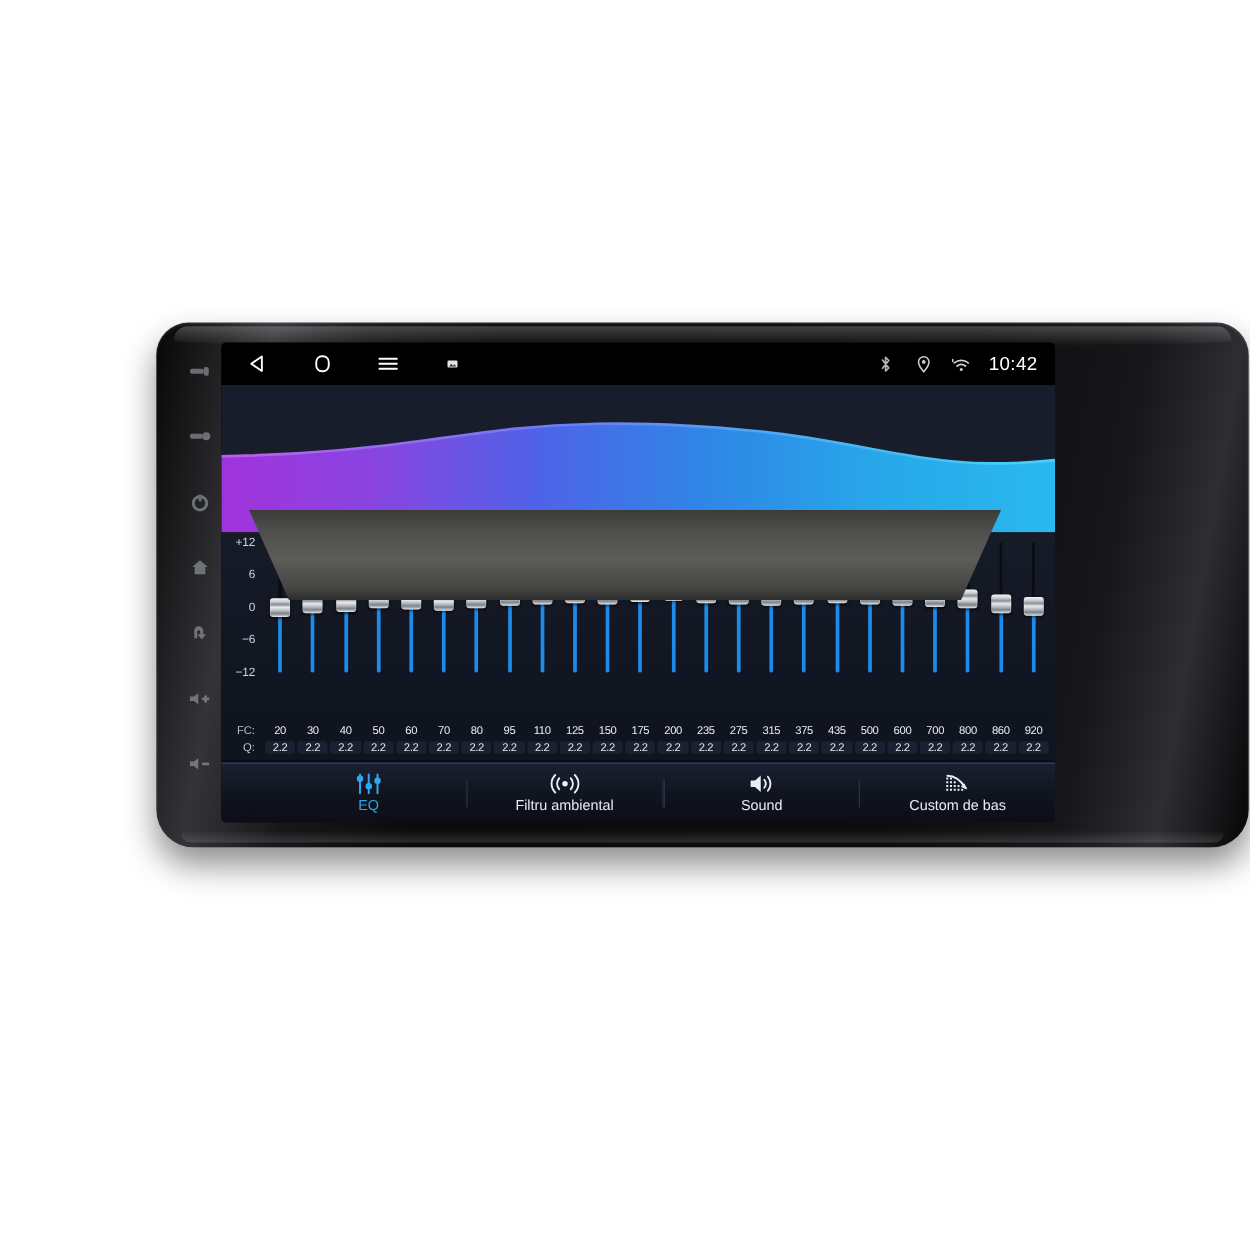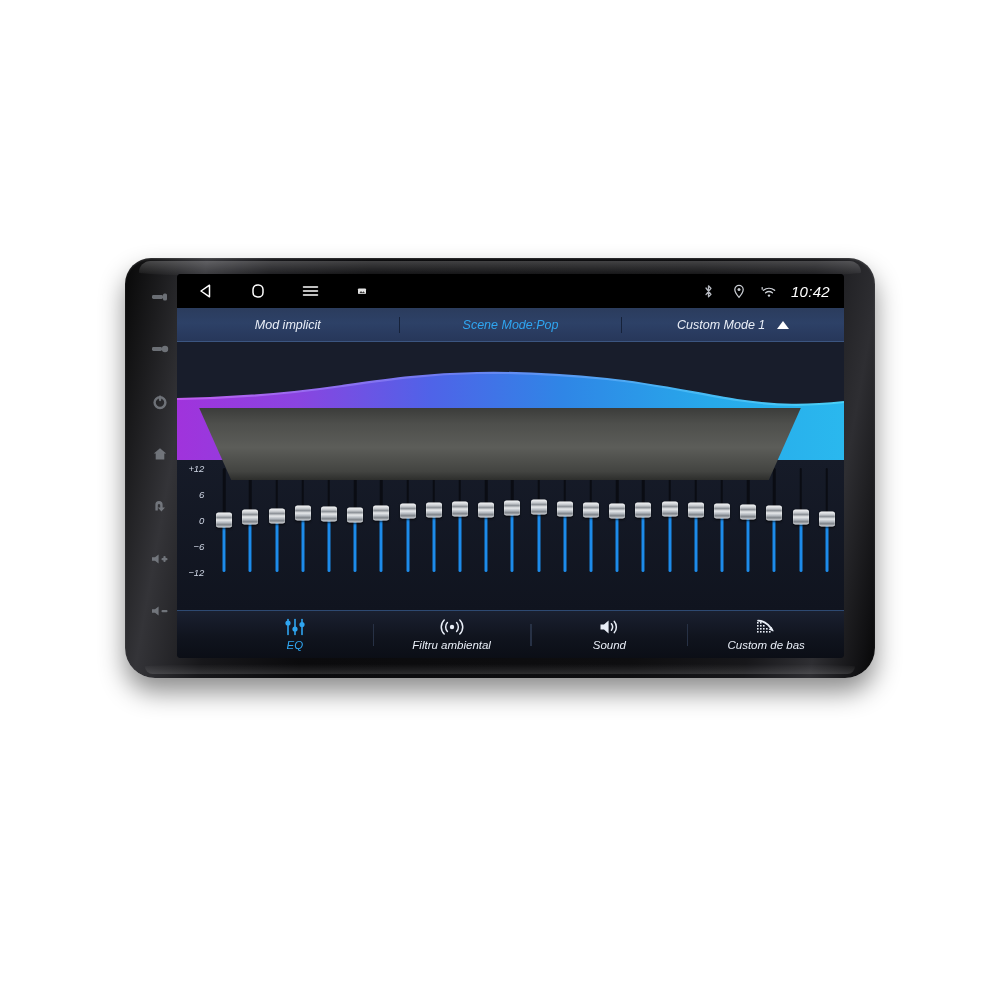--- a/index.html
+++ b/index.html
@@ -7,21 +7,21 @@
   body {
     background:#ffffff;
     font-family:"Liberation Sans", sans-serif;
     position:relative;
   }
 
   
   #device {
     position:absolute;
     left:125px; top:258px;
-    width:750px; height:420px;font-style:italic;
+    width:874px; height:420px;
   }
 
   
   .bezel {
     position:absolute; inset:0;
     border-radius:26px 26px 30px 30px;
     background:
       linear-gradient(100deg,#070707 0%, #1d1d1f 5%, #343438 10%, #17171a 18%, #0b0b0d 30%,
                       #0e0e10 70%, #17171a 84%, #2e2e32 92%, #101012 98%, #050505 100%);
     box-shadow:0 14px 26px rgba(0,0,0,.45), inset 0 1px 2px rgba(255,255,255,.16);
@@ -287,34 +287,20 @@
               <path d="M2.4 5.3 A9 9 0 0 1 13.6 5.3" fill="none" stroke="#e4e8ee" stroke-width="1.4" stroke-linecap="round"></path>
               <path d="M4.6 7.8 A5.6 5.6 0 0 1 11.4 7.8" fill="none" stroke="#e4e8ee" stroke-width="1.4" stroke-linecap="round"></path>
               <circle cx="8" cy="10.6" r="1.2" fill="#e4e8ee"></circle>
               <line x1="1.2" y1="2.6" x2="1.2" y2="4.2" stroke="#e4e8ee" stroke-width="1.2" stroke-linecap="round"></line>
             </svg>
         </div>
         <div class="clock">10:42</div>
       </div>
     </div>
 
-    <div class="mode-bar">
-      <div class="mode-cell">
-        <span>Mod implicit</span>
-      </div>
-      <div class="mode-div"></div>
-      <div class="mode-cell active">
-        <span>Scene Mode:Pop</span>
-      </div>
-      <div class="mode-div"></div>
-      <div class="mode-cell">
-        <span>Custom Mode 1</span>
-        <span class="caret-up"></span>
-      </div>
-    </div>
 
     <div class="curve-area">
       <svg viewBox="0 0 667 118" preserveAspectRatio="none">
         <defs>
           <linearGradient id="curveGrad" x1="0" y1="0" x2="1" y2="0">
             <stop offset="0%" stop-color="#a033dc"></stop>
             <stop offset="18%" stop-color="#8a44e0"></stop>
             <stop offset="38%" stop-color="#4f63e8"></stop>
             <stop offset="58%" stop-color="#2f86e6"></stop>
             <stop offset="80%" stop-color="#27a9ea"></stop>

